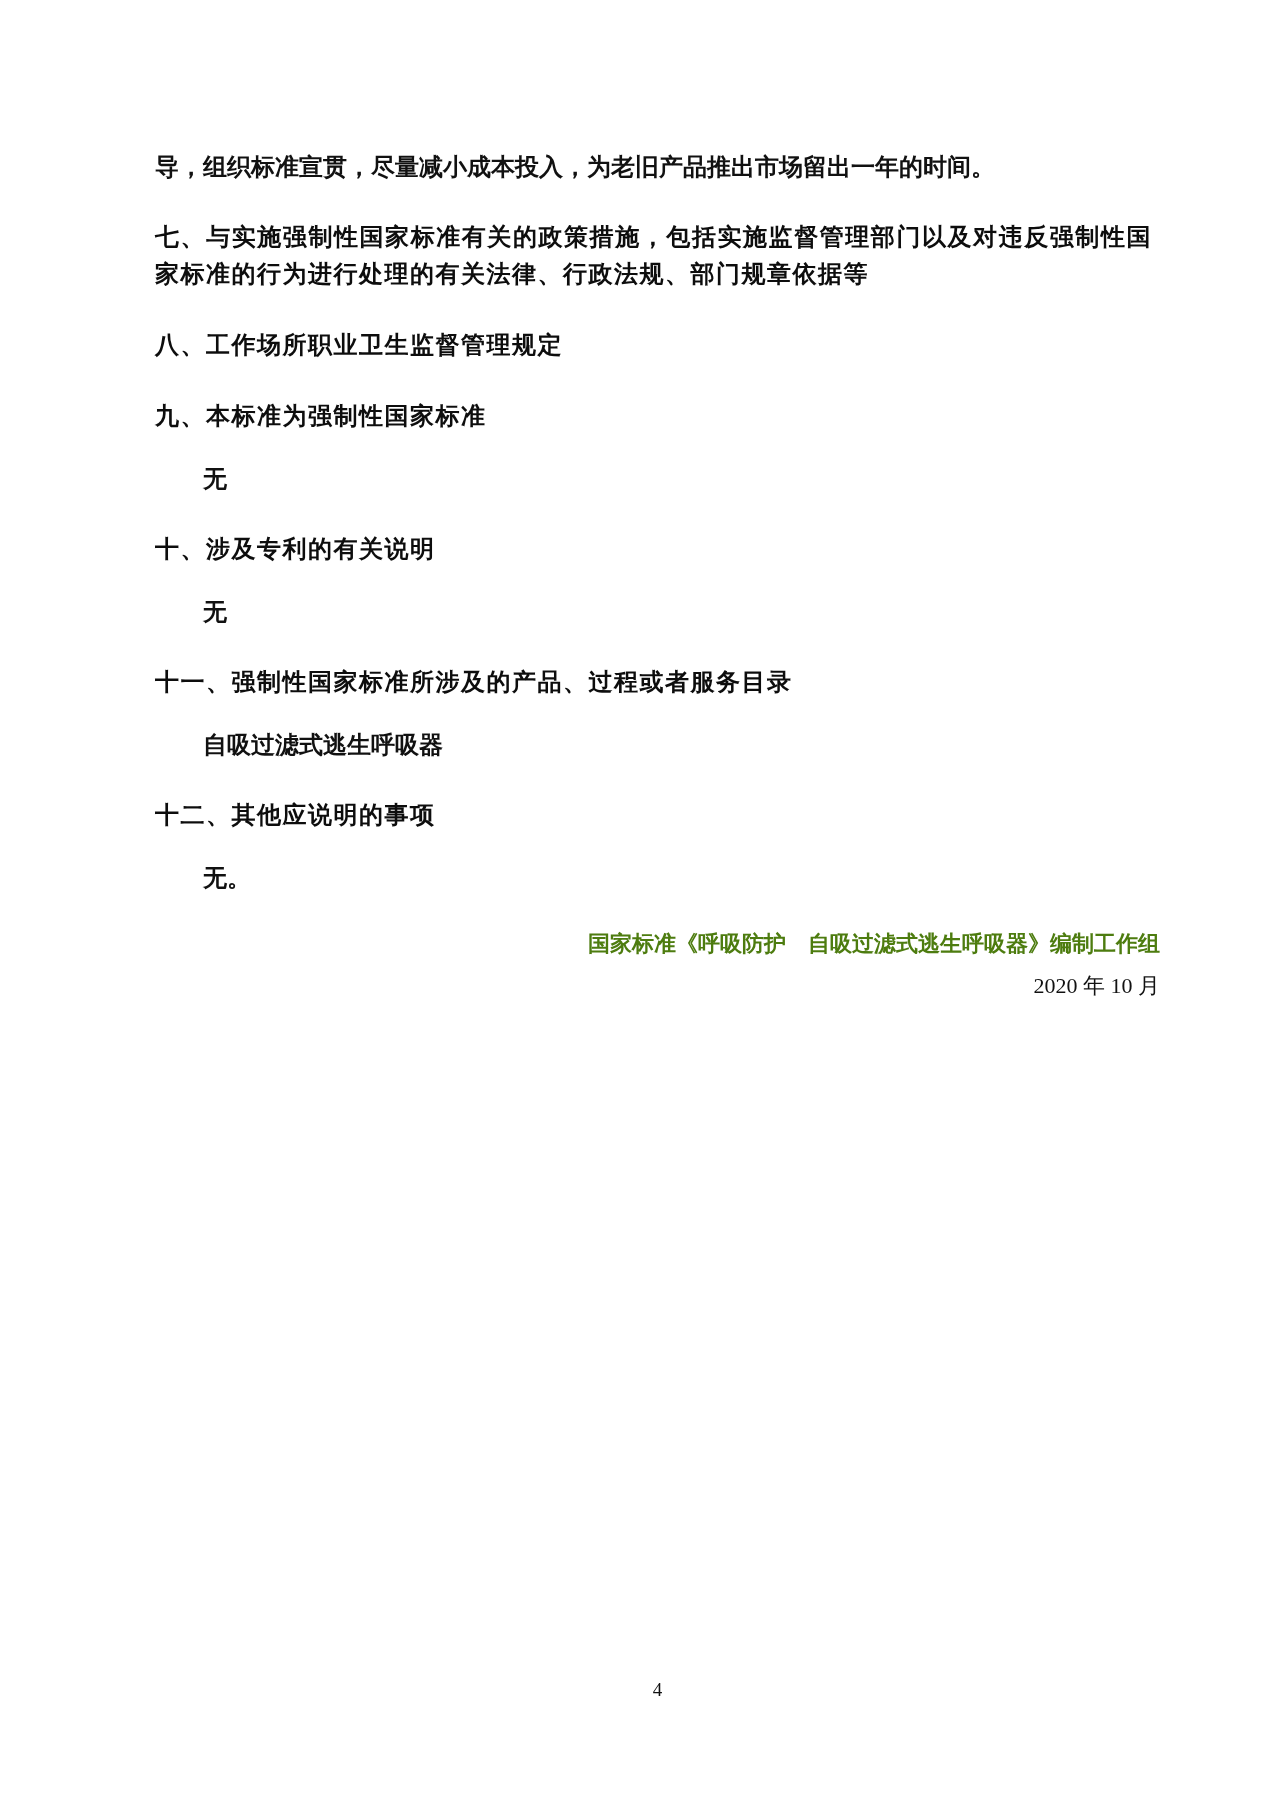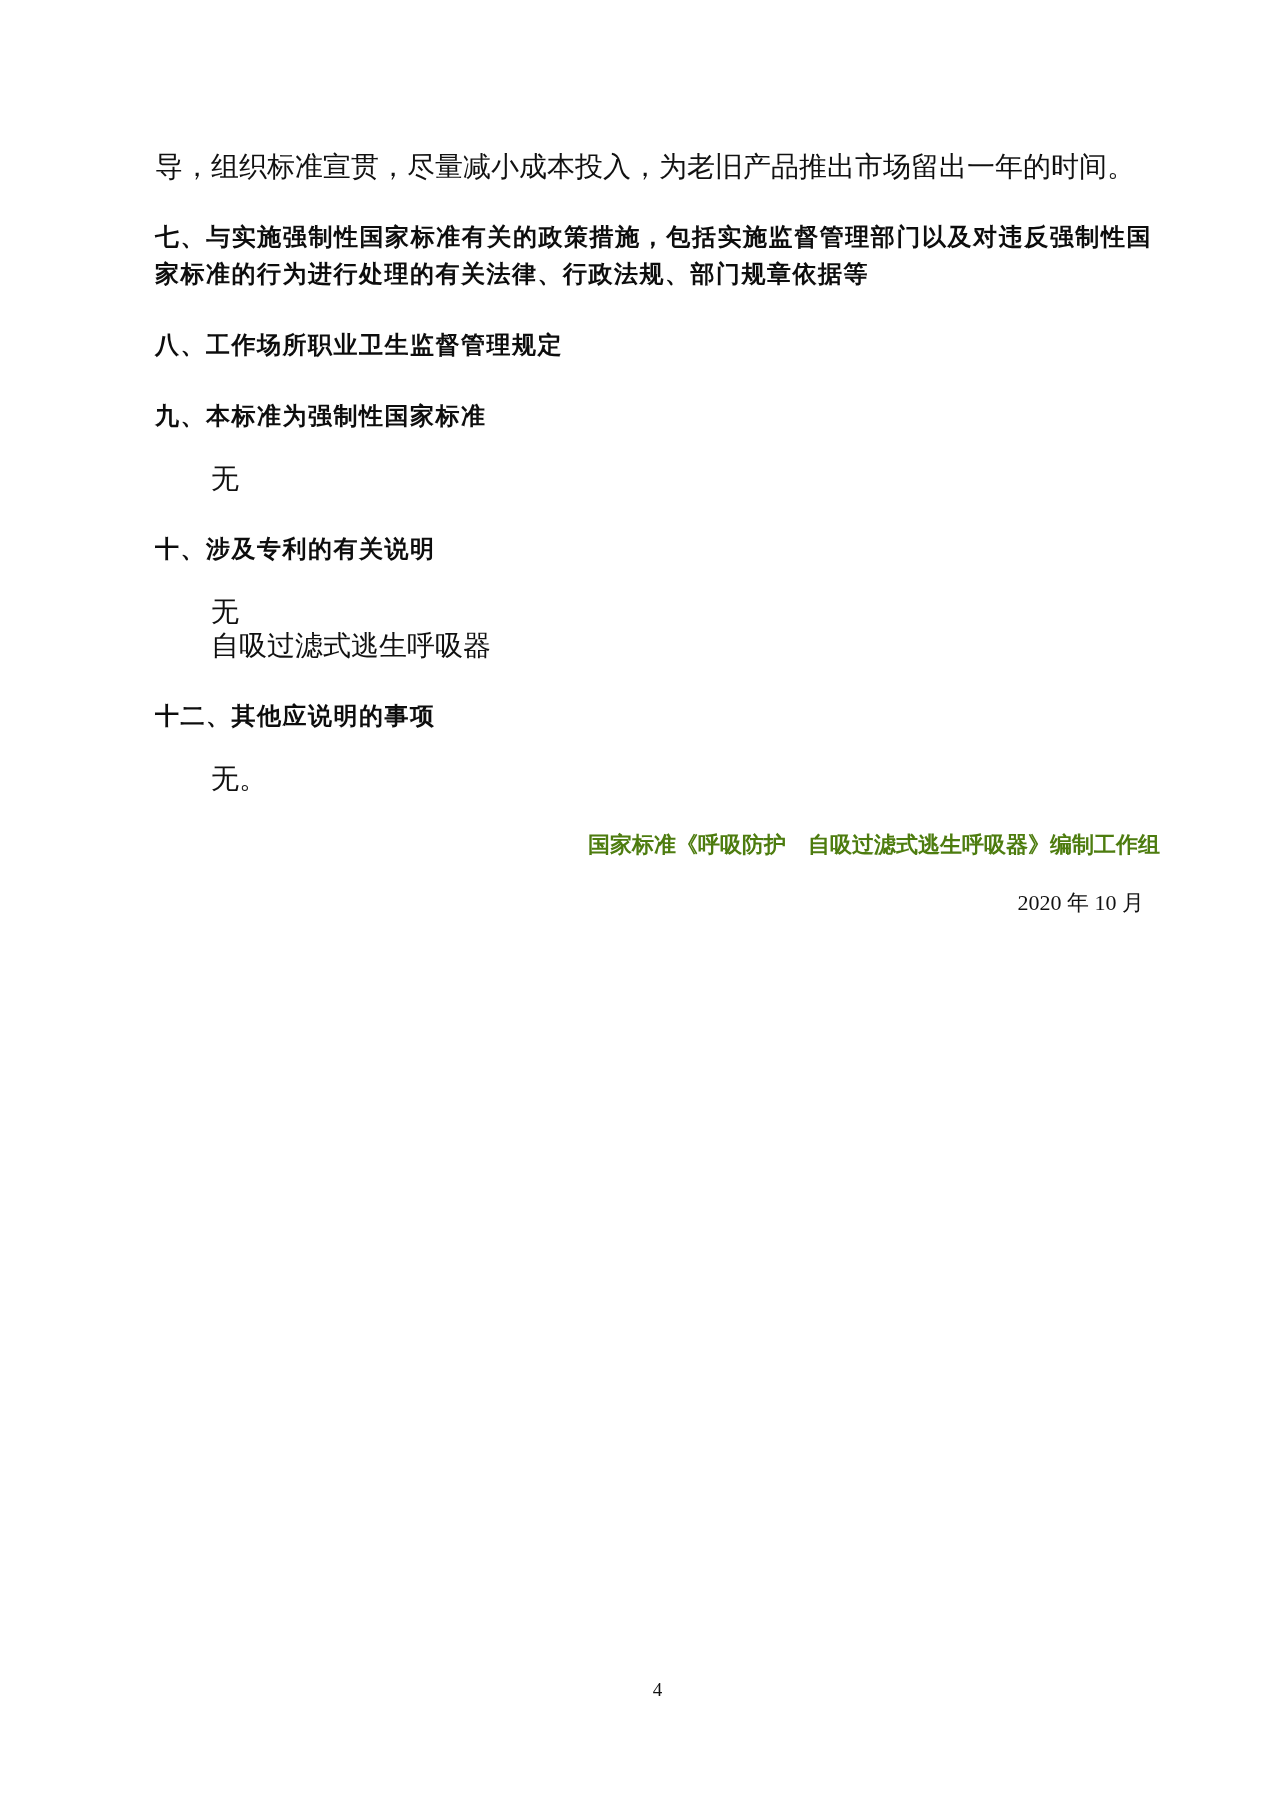--- a/index.html
+++ b/index.html
@@ -19,24 +19,25 @@
   }
   .content {
     position: absolute;
     top: 0;
     left: 155px;
     width: 1005px;
     padding-top: 150px;
   }
   .para {
     margin: 0;
-    font-size: 28px;
+    font-size: 24px;
     line-height: 34px;
     text-align: justify;
     color: #111111;
+    font-weight: bold;
   }
   .para.indent {
     text-indent: 2em;
   }
   .section-heading {
     margin: 34px 8px 28px 0;
     font-family: "Liberation Sans", "DejaVu Sans", sans-serif;
     font-weight: 700;
     font-size: 24px;
     line-height: 37px;
@@ -46,21 +47,21 @@
   }
   .signature-line {
     margin: 28px 0 0 0;
     font-size: 22px;
     line-height: 42px;
     font-weight: 700;
     text-align: right;
     color: #4d7c0f;
   }
   .date-line {
-    margin: 16px;
+    margin: 0;
     font-size: 22px;
     line-height: 42px;
     font-weight: 400;
     text-align: right;
     color: #111111;
   }
   .page-number {
     position: absolute;
     top: 1678px;
     left: 155px;
@@ -82,20 +83,21 @@
     <h2 class="section-heading">七、与实施强制性国家标准有关的政策措施，包括实施监督管理部门以及对违反强制性国家标准的行为进行处理的有关法律、行政法规、部门规章依据等</h2>
 
     <h2 class="section-heading">八、工作场所职业卫生监督管理规定</h2>
 
     <h2 class="section-heading">九、本标准为强制性国家标准</h2>
     <p class="para indent">无</p>
 
     <h2 class="section-heading">十、涉及专利的有关说明</h2>
     <p class="para indent">无</p>
 
+    <h2 class="section-heading">十一、强制性国家标准所涉及的产品、过程或者服务目录</h2>
     <p class="para indent">自吸过滤式逃生呼吸器</p>
 
     <h2 class="section-heading">十二、其他应说明的事项</h2>
     <p class="para indent">无。</p>
 
     <p class="signature-line">国家标准《呼吸防护　自吸过滤式逃生呼吸器》编制工作组</p>
     <p class="date-line">2020 年 10 月</p>
 
   </div>
 

